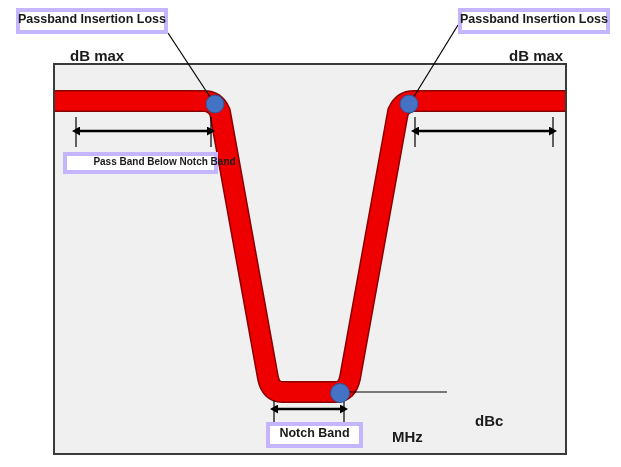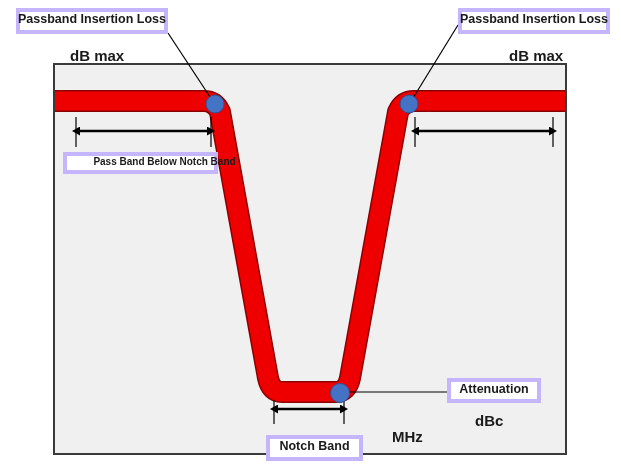--- a/index.html
+++ b/index.html
@@ -49,21 +49,21 @@
     color: #1a1a1a;
     white-space: nowrap;
   }
   .box-lg { font-size: 12.5px; }
   .box-sm { font-size: 10px; padding-left: 48px; }
 
   #box-pil-left  { left: 16px;  top: 8px;   width: 152px; height: 26px; }
   #box-pil-right { left: 458px; top: 8px;   width: 152px; height: 26px; }
   #box-pb-below  { left: 63px;  top: 152px; width: 155px; height: 22px; }
   #box-pb-above  { left: 405px; top: 152px; width: 155px; height: 22px; }
-  #box-notch     { left: 266px; top: 435px; width: 97px;  height: 26px; }
+  #box-notch     { left: 266px; top: 422px; width: 97px;  height: 26px; }
   #box-atten     { left: 447px; top: 378px; width: 94px;  height: 25px; }
 
   
   .unit {
     position: absolute;
     font-weight: bold;
     font-size: 15px;
     color: #1a1a1a;
     white-space: nowrap;
   }
@@ -135,22 +135,19 @@
 
   <div class="box box-sm" id="box-pb-below">
     <span>Pass Band Below Notch Band</span>
   </div>
 
 
   <div class="box box-lg" id="box-notch">
     <span>Notch Band</span>
   </div>
 
-  <div class="box box-lg" id="box-atten">
-    <span>Attenuation</span>
-  </div>
 
   <div class="unit" id="unit-db-left">dB max</div>
   <div class="unit" id="unit-db-right">dB max</div>
   <div class="unit" id="unit-dbc">dBc</div>
   <div class="unit" id="unit-mhz">MHz</div>
 
 </div>
 
 </body></html>

